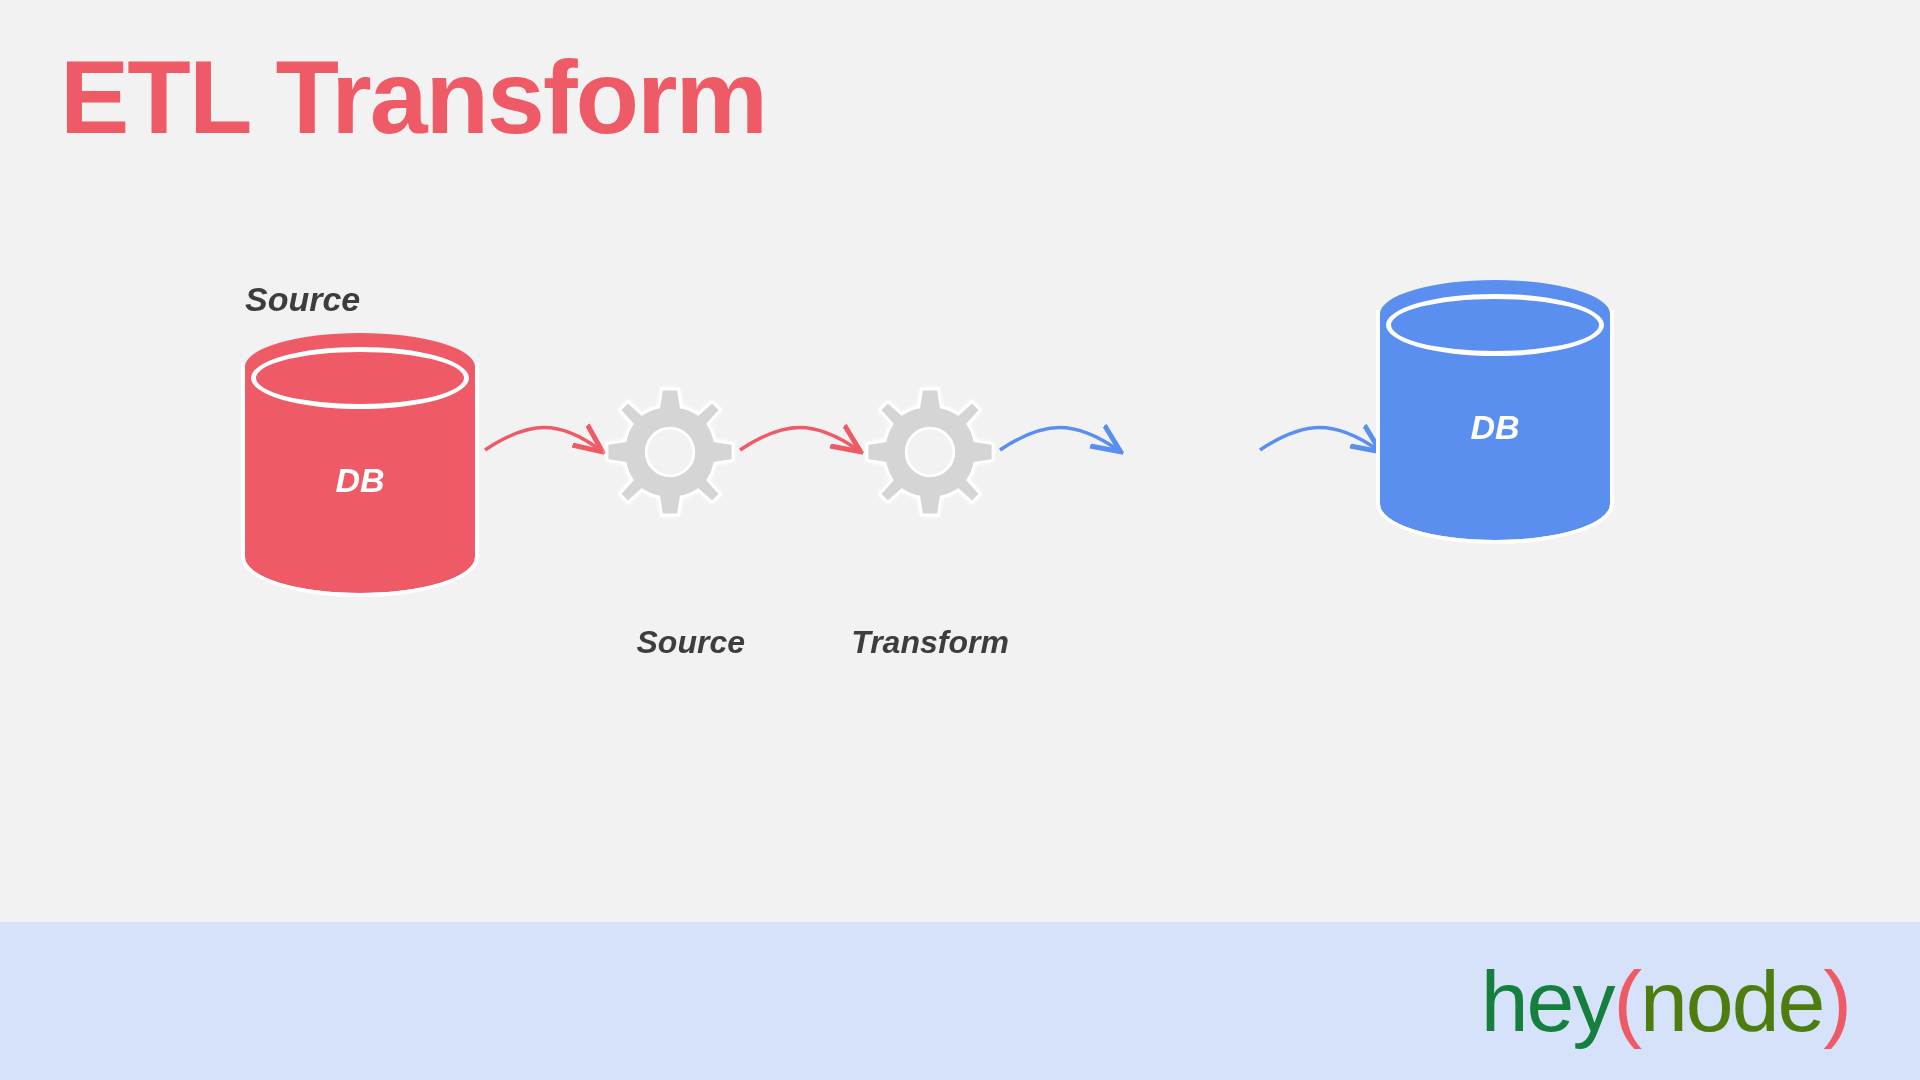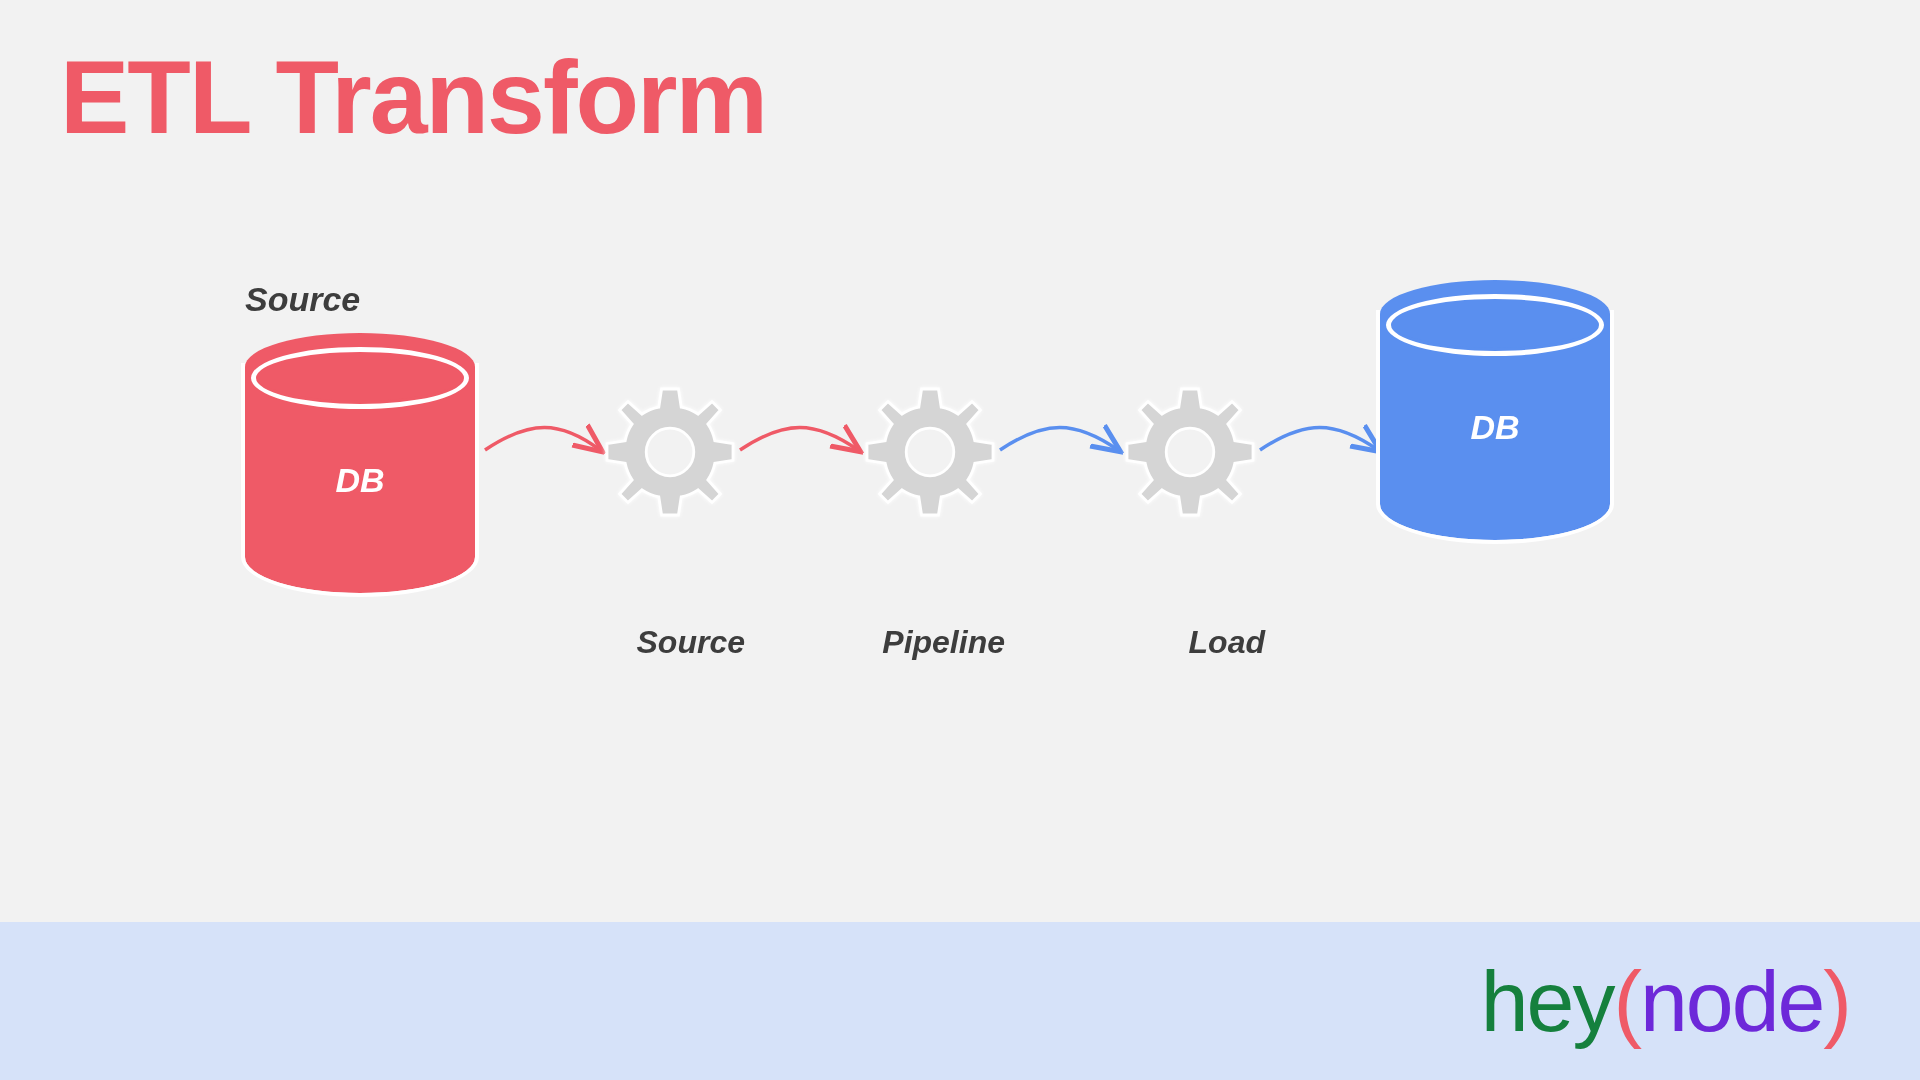--- a/index.html
+++ b/index.html
@@ -33,21 +33,21 @@
     justify-content: flex-end;
     padding-right: 70px;
   }
   .brand {
     font-size: 86px;
     font-weight: 400;
     letter-spacing: -2px;
   }
   .brand .hey { color: #15803d; }
   .brand .paren { color: #ef5a67; font-weight: 400; }
-  .brand .node { color: #6d28d9; }
+  .brand .node { color: #4d7c0f; }
 
   .stage {
     position: absolute;
     top: 270px;
     left: 0;
     right: 0;
     height: 400px;
   }
 
   .cylinder-group {
@@ -193,32 +193,23 @@
     <span class="gear-label">Source</span>
   </div>
 
   <div class="gear-group transform">
     <svg class="gear" viewBox="0 0 100 100">
       <g fill="#d5d5d5" stroke="#fff" stroke-width="2">
         <path d="M50 5 L56 5 L58 18 A33 33 0 0 1 70 23 L80 14 L86 20 L77 30 A33 33 0 0 1 82 42 L95 44 L95 56 L82 58 A33 33 0 0 1 77 70 L86 80 L80 86 L70 77 A33 33 0 0 1 58 82 L56 95 L44 95 L42 82 A33 33 0 0 1 30 77 L20 86 L14 80 L23 70 A33 33 0 0 1 18 58 L5 56 L5 44 L18 42 A33 33 0 0 1 23 30 L14 20 L20 14 L30 23 A33 33 0 0 1 42 18 L44 5 Z"></path>
         <circle cx="50" cy="50" r="17" fill="#f2f2f2"></circle>
       </g>
     </svg>
-    <span class="gear-label">Pipeline</span>
-  </div>
-
-  <div class="gear-group load">
-    <svg class="gear" viewBox="0 0 100 100">
-      <g fill="#d5d5d5" stroke="#fff" stroke-width="2">
-        <path d="M50 5 L56 5 L58 18 A33 33 0 0 1 70 23 L80 14 L86 20 L77 30 A33 33 0 0 1 82 42 L95 44 L95 56 L82 58 A33 33 0 0 1 77 70 L86 80 L80 86 L70 77 A33 33 0 0 1 58 82 L56 95 L44 95 L42 82 A33 33 0 0 1 30 77 L20 86 L14 80 L23 70 A33 33 0 0 1 18 58 L5 56 L5 44 L18 42 A33 33 0 0 1 23 30 L14 20 L20 14 L30 23 A33 33 0 0 1 42 18 L44 5 Z"></path>
-        <circle cx="50" cy="50" r="17" fill="#f2f2f2"></circle>
-      </g>
-    </svg>
-    <span class="gear-label">Load</span>
-  </div>
+    <span class="gear-label">Transform</span>
+  </div>
+
 
   <div class="cylinder-group dest">
     <div class="cylinder blue">
       <div class="body"></div>
       <div class="top"></div>
       <div class="rim"></div>
       <div class="db-text">DB</div>
     </div>
   </div>
 

